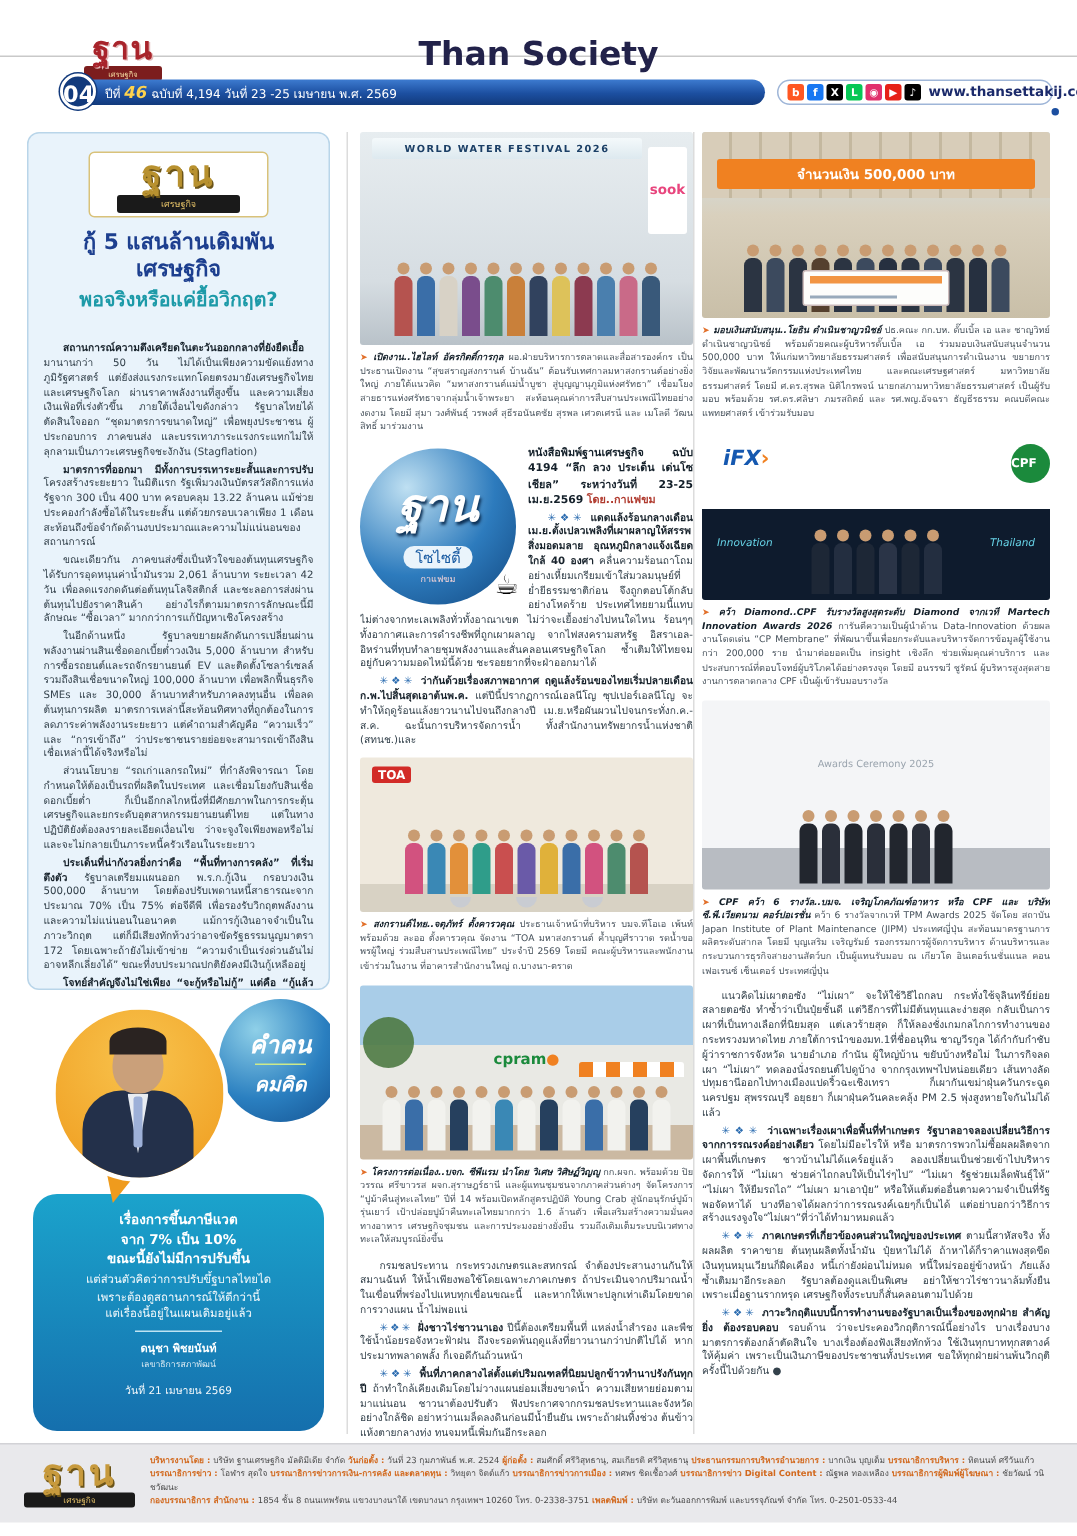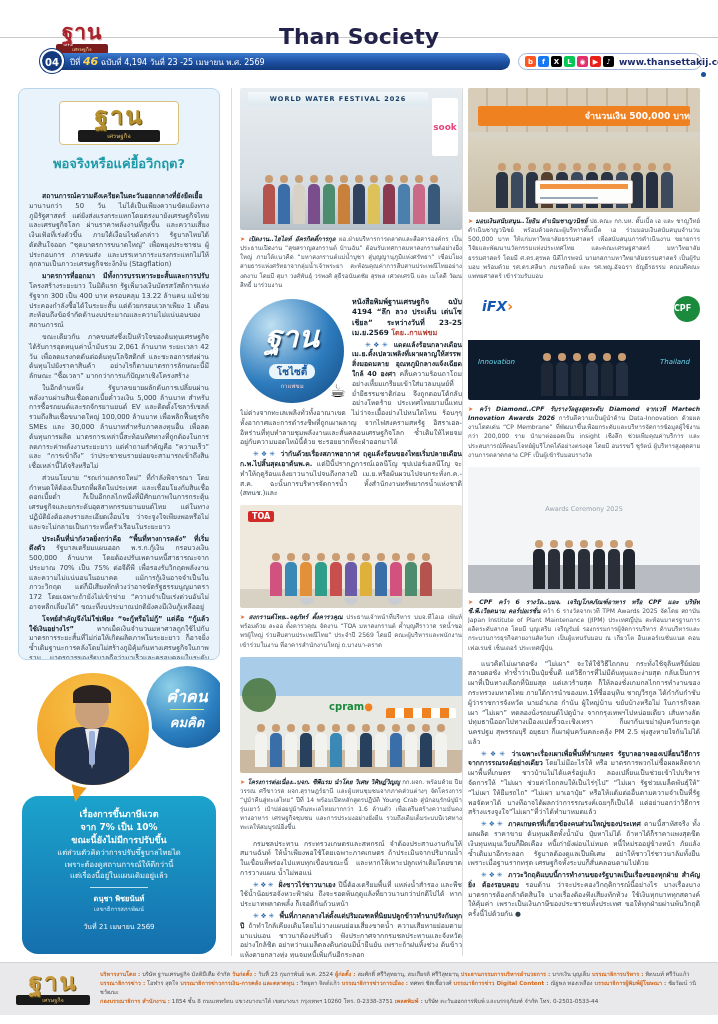--- a/index.html
+++ b/index.html
@@ -11,21 +11,21 @@
   .masthead-logo .t1{font-size:21px;font-weight:bold;color:#a8242b;line-height:20px;letter-spacing:1px;text-shadow:1px 1px 0 #e3b9b9;}
   .masthead-logo .t2{display:block;font-size:5px;background:#7c1d1d;color:#f3d9a0;border-radius:2px;padding:1px 0;margin-top:1px;}
   .section-title{position:absolute;left:0;top:24px;width:718px;text-align:center;
                  font-size:22px;font-weight:bold;color:#22224a;}
   .edition-bar{position:absolute;left:52px;top:53px;width:458px;height:17px;border-radius:0 9px 9px 0;
                background:linear-gradient(180deg,#3d7bd0 0%,#1c4fa0 55%,#123a7c 100%);
                color:#fff;font-size:8px;line-height:17px;padding-left:18px;box-sizing:border-box;white-space:nowrap;}
   .edition-bar b{font-style:italic;font-size:11px;color:#ffd34d;}
   .page-circle{position:absolute;left:40px;top:49px;width:24px;height:24px;border-radius:50%;
                background:#123a7c;border:2px solid #fff;box-shadow:0 0 0 1px #123a7c;
-               color:#fff;font-size:10px;font-weight:bold;text-align:center;line-height:24px;box-sizing:border-box;z-index:2;}
+               color:#fff;font-size:15px;font-weight:bold;text-align:center;line-height:24px;box-sizing:border-box;z-index:2;}
   .web-pill{position:absolute;left:518px;top:53px;width:184px;height:17px;background:#fff;border:1px solid #9fb6d8;
             border-radius:9px;display:flex;align-items:center;gap:2px;padding:0 6px;box-sizing:border-box;}
   .web-pill .sicon{width:11px;height:11px;border-radius:2px;color:#fff;font-size:7px;font-weight:bold;
                    display:flex;align-items:center;justify-content:center;flex:0 0 auto;}
   .web-url{font-size:9px;font-weight:bold;color:#1b2a6b;margin-left:3px;white-space:nowrap;}
   .web-dot{position:absolute;right:12px;top:72px;width:5px;height:5px;border-radius:50%;background:#1c4fa0;}
   
   .vrule{position:absolute;top:88px;width:1px;height:868px;background:#dcdcdc;}
   .col{position:absolute;top:88px;overflow:hidden;}
   .col-left{left:18px;width:202px;height:870px;}
@@ -79,21 +79,21 @@
   
   .ph-water{height:142px;background:linear-gradient(180deg,#e7edf0 0%,#d6dde2 70%,#b9c2c9 100%);}
   .ph-water .banner{position:absolute;top:4px;left:8px;right:34px;font-size:6.5px;font-weight:bold;color:#1b3f66;
                     text-align:center;letter-spacing:1px;background:linear-gradient(180deg,#f4f9fb,#dde9ef);padding:3px 0;border-radius:2px;}
   .ph-water .sook{position:absolute;right:4px;top:10px;width:26px;height:58px;background:#fff;border-radius:2px;
                   color:#e8457d;font-weight:bold;font-size:9px;text-align:center;line-height:58px;}
   .ph-cheque{height:124px;background:linear-gradient(180deg,#cfe3f0 0%,#d9d0bd 45%,#c9bfa8 100%);}
   .ph-cheque .bld{position:absolute;left:0;right:0;top:0;height:44px;
       background:repeating-linear-gradient(90deg,#d8cdb9 0 18px,#c4b89f 18px 20px);}
   .ph-cheque .banner{position:absolute;left:10px;right:10px;top:18px;background:#f08121;color:#fff;
-      font-size:9px;font-weight:bold;text-align:right;padding:3px 0;border-radius:2px;}
+      font-size:9px;font-weight:bold;text-align:center;padding:3px 0;border-radius:2px;}
   .ph-cheque .cheque{position:absolute;left:50%;transform:translateX(-50%);bottom:8px;width:96px;height:22px;
       background:#fdfdfb;border:1px solid #cbb;border-radius:2px;z-index:3;}
   .ph-cheque .cheque::before{content:"";position:absolute;left:4px;top:3px;right:4px;height:5px;background:#f08121;opacity:.85;}
   .ph-cheque .cheque::after{content:"";position:absolute;left:4px;bottom:4px;width:60%;height:2px;background:#9ab;}
   .ph-ifx{height:112px;background:linear-gradient(180deg,#ffffff 0 46%,#0e1b2d 46%);}
   .ph-ifx .lgL{position:absolute;left:14px;top:10px;font-size:14px;font-weight:bold;font-style:italic;color:#1558b0;}
   .ph-ifx .lgL i{color:#f08121;font-style:normal;}
   .ph-ifx .lgR{position:absolute;right:0;top:8px;width:26px;height:26px;border-radius:50%;background:#1b8a3c;
                color:#fff;font-size:8px;font-weight:bold;line-height:26px;}
   .ph-ifx .wL{position:absolute;left:10px;bottom:34px;color:#67d4e8;font-size:7px;font-style:italic;}
@@ -108,21 +108,21 @@
   .ph-cpram .sign{position:absolute;left:50%;transform:translateX(-50%);top:38%;font-size:10px;font-weight:bold;color:#1b8a3c;}
   .ph-cpram .sign i{color:#f08121;font-style:normal;}
   .ph-cpram .tent{position:absolute;right:6px;top:44%;width:70px;height:10px;
       background:repeating-linear-gradient(90deg,#f08121 0 9px,#ffffff 9px 18px);border-radius:2px 2px 0 0;}
   .ph-cpram .tree{position:absolute;left:2px;top:18%;width:34px;height:34px;border-radius:50%;background:#4e7a42;opacity:.9;}
   
   .soc-block{overflow:hidden;margin:8px 0 4px;}
   .soc-logo{float:left;width:104px;height:104px;border-radius:50%;margin:2px 8px 2px 0;position:relative;
             background:radial-gradient(circle at 30% 25%,#bfe0f2,#2d7bbd 55%,#12477f);text-align:center;}
   .soc-logo .s1{font-size:30px;font-weight:bold;color:#fff;font-style:italic;margin-top:14px;text-shadow:1px 2px 2px #0a2d52;}
-  .soc-logo .s2{display:inline-block;background:#eaf4fb;color:#1558a0;font-size:10px;font-weight:bold;border-radius:7px;padding:0 8px;margin-top:-2px;}
+  .soc-logo .s2{display:inline-block;background:#eaf4fb;color:#1558a0;font-size:10px;font-weight:normal;border-radius:7px;padding:0 8px;margin-top:-2px;}
   .soc-logo .s3{display:block;font-size:6px;color:#ffd9d9;margin-top:2px;}
   .soc-logo .cup{position:absolute;right:-2px;bottom:2px;font-size:18px;}
   .soc-intro{font-size:7.2px;line-height:1.45;color:#1c2830;text-align:justify;}
   .soc-intro .hd{font-weight:bold;color:#14202a;}
   .soc-intro .by{font-weight:bold;color:#b03a2e;}
   
   .footer{position:absolute;left:0;top:962px;width:718px;height:52px;background:#e9e9ec;border-top:1px solid #d2d2d6;}
   .foot-logo{position:absolute;left:16px;top:7px;width:74px;text-align:center;}
   .foot-logo .t1{font-size:24px;font-weight:bold;color:#c79a3d;line-height:24px;letter-spacing:2px;text-shadow:1px 1px 0 #6b5418;}
   .foot-logo .t2{display:block;font-size:5.5px;background:#1a1a1a;color:#e8c469;border-radius:2px;padding:1px 0;margin-top:1px;}
@@ -163,20 +163,21 @@
 
   <div class="vrule" style="left:231px"></div>
   <div class="vrule" style="left:462px"></div>
 
   <div class="col col-left">
     <div class="edit-box">
       <div class="edit-logo">
         <span class="t1">ฐาน</span>
         <span class="t2">เศรษฐกิจ</span>
       </div>
+      <div class="headline1">กู้ 5 แสนล้านเดิมพันเศรษฐกิจ</div>
       <div class="headline2">พอจริงหรือแค่ยื้อวิกฤต?</div>
       <div class="body-copy">
           <p class="para"><b class="lead">สถานการณ์ความตึงเครียดในตะวันออกกลางที่ยังยืดเยื้อ</b>มานานกว่า 50 วัน ไม่ได้เป็นเพียงความขัดแย้งทางภูมิรัฐศาสตร์ แต่ยังส่งแรงกระแทกโดยตรงมายังเศรษฐกิจไทยและเศรษฐกิจโลก ผ่านราคาพลังงานที่สูงขึ้น และความเสี่ยงเงินเฟ้อที่เร่งตัวขึ้น ภายใต้เงื่อนไขดังกล่าว รัฐบาลไทยได้ตัดสินใจออก “ชุดมาตรการขนาดใหญ่” เพื่อพยุงประชาชน ผู้ประกอบการ ภาคขนส่ง และบรรเทาภาระแรงกระแทกไม่ให้ลุกลามเป็นภาวะเศรษฐกิจชะงักงัน (Stagflation)</p>
           <p class="para"><b class="lead">มาตรการที่ออกมา มีทั้งการบรรเทาระยะสั้นและการปรับ</b>โครงสร้างระยะยาว ในมิติแรก รัฐเพิ่มวงเงินบัตรสวัสดิการแห่งรัฐจาก 300 เป็น 400 บาท ครอบคลุม 13.22 ล้านคน แม้ช่วยประคองกำลังซื้อได้ในระยะสั้น แต่ด้วยกรอบเวลาเพียง 1 เดือน สะท้อนถึงข้อจำกัดด้านงบประมาณและความไม่แน่นอนของสถานการณ์</p>
           <p class="para">ขณะเดียวกัน ภาคขนส่งซึ่งเป็นหัวใจของต้นทุนเศรษฐกิจ ได้รับการอุดหนุนค่าน้ำมันรวม 2,061 ล้านบาท ระยะเวลา 42 วัน เพื่อลดแรงกดดันต่อต้นทุนโลจิสติกส์ และชะลอการส่งผ่านต้นทุนไปยังราคาสินค้า อย่างไรก็ตามมาตรการลักษณะนี้มีลักษณะ “ซื้อเวลา” มากกว่าการแก้ปัญหาเชิงโครงสร้าง</p>
           <p class="para">ในอีกด้านหนึ่ง รัฐบาลขยายผลักดันการเปลี่ยนผ่านพลังงานผ่านสินเชื่อดอกเบี้ยต่ำวงเงิน 5,000 ล้านบาท สำหรับการซื้อรถยนต์และรถจักรยานยนต์ EV และติดตั้งโซลาร์เซลล์ รวมถึงสินเชื่อขนาดใหญ่ 100,000 ล้านบาท เพื่อพลิกฟื้นธุรกิจ SMEs และ 30,000 ล้านบาทสำหรับภาคลงทุนอื่น เพื่อลดต้นทุนการผลิต มาตรการเหล่านี้สะท้อนทิศทางที่ถูกต้องในการลดภาระค่าพลังงานระยะยาว แต่คำถามสำคัญคือ “ความเร็ว” และ “การเข้าถึง” ว่าประชาชนรายย่อยจะสามารถเข้าถึงสินเชื่อเหล่านี้ได้จริงหรือไม่</p>
           <p class="para">ส่วนนโยบาย “รถเก่าแลกรถใหม่” ที่กำลังพิจารณา โดยกำหนดให้ต้องเป็นรถที่ผลิตในประเทศ และเชื่อมโยงกับสินเชื่อดอกเบี้ยต่ำ ก็เป็นอีกกลไกหนึ่งที่มีศักยภาพในการกระตุ้นเศรษฐกิจและยกระดับอุตสาหกรรมยานยนต์ไทย แต่ในทางปฏิบัติยังต้องลงรายละเอียดเงื่อนไข ว่าจะจูงใจเพียงพอหรือไม่ และจะไม่กลายเป็นภาระหนี้ครัวเรือนในระยะยาว</p>
           <p class="para"><b class="lead">ประเด็นที่น่ากังวลยิ่งกว่าคือ “พื้นที่ทางการคลัง” ที่เริ่มตึงตัว</b> รัฐบาลเตรียมแผนออก พ.ร.ก.กู้เงิน กรอบวงเงิน 500,000 ล้านบาท โดยต้องปรับเพดานหนี้สาธารณะจากประมาณ 70% เป็น 75% ต่อจีดีพี เพื่อรองรับวิกฤตพลังงานและความไม่แน่นอนในอนาคต แม้การกู้เงินอาจจำเป็นในภาวะวิกฤต แต่ก็มีเสียงทักท้วงว่าอาจขัดรัฐธรรมนูญมาตรา 172 โดยเฉพาะถ้ายังไม่เข้าข่าย “ความจำเป็นเร่งด่วนอันไม่อาจหลีกเลี่ยงได้” ขณะที่งบประมาณปกติยังคงมีเงินกู้เหลืออยู่</p>
           <p class="para"><b class="lead">โจทย์สำคัญจึงไม่ใช่เพียง “จะกู้หรือไม่กู้” แต่คือ “กู้แล้วใช้เงินอย่างไร”</b> หากเม็ดเงินจำนวนมหาศาลถูกใช้ไปกับมาตรการระยะสั้นที่ไม่ก่อให้เกิดผลิตภาพในระยะยาว ก็อาจยิ่งซ้ำเติมฐานะการคลังโดยไม่สร้างภูมิคุ้มกันทางเศรษฐกิจในภาพรวม มาตรการของรัฐบาลถือว่ามาเร็วและครอบคลุมในระดับหนึ่ง แต่ยังมีลักษณะกระจัดกระจายและเน้นการประคองสถานการณ์มากกว่าการแก้รากปัญหา</p>
         </div>

